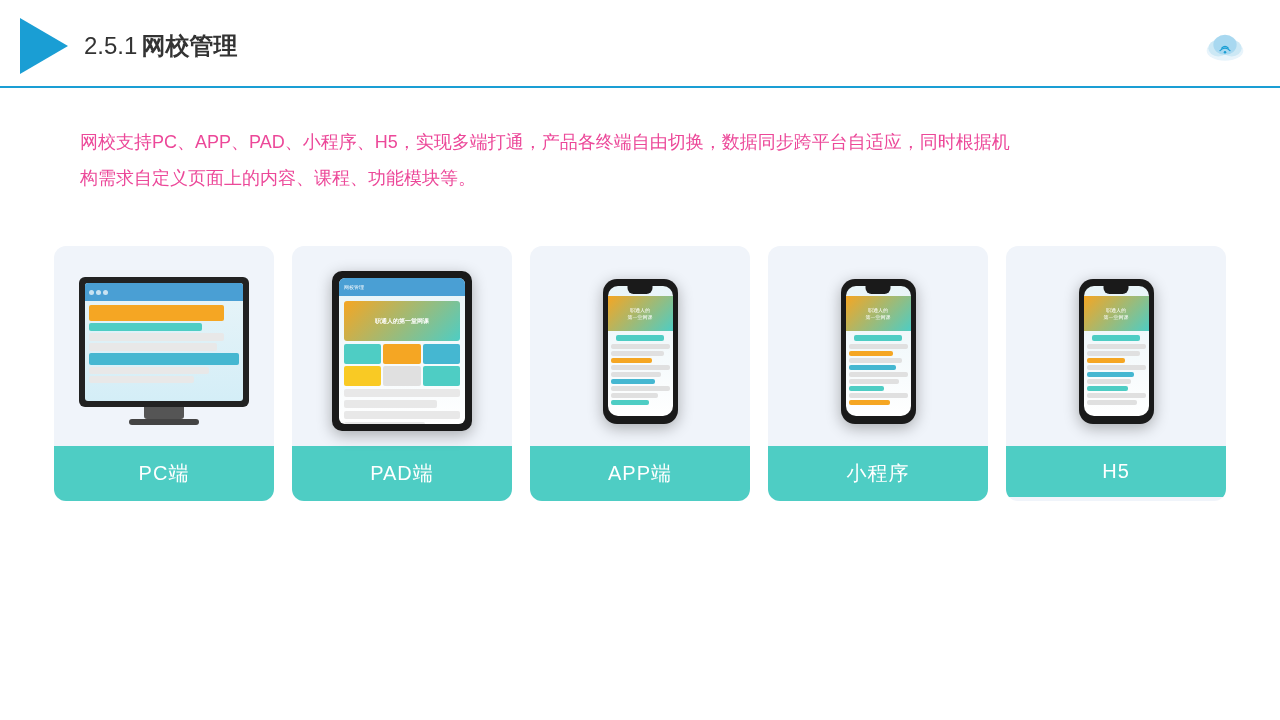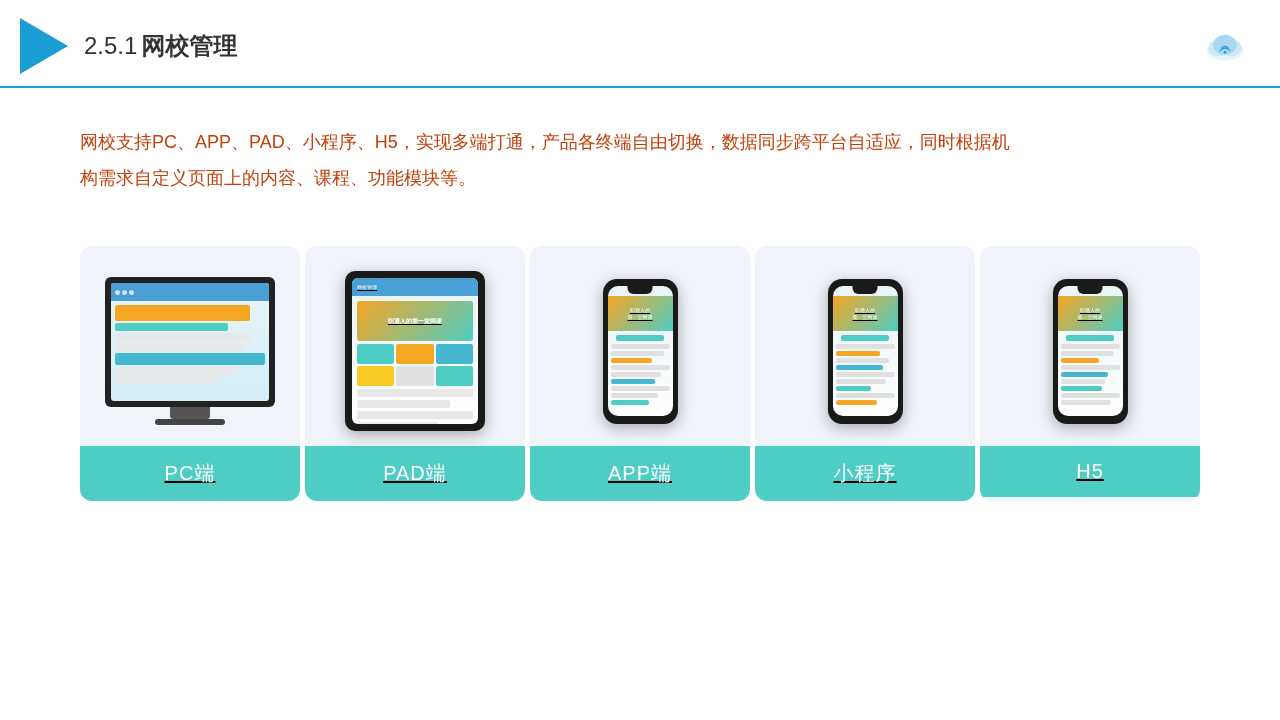--- a/index.html
+++ b/index.html
@@ -41,33 +41,32 @@
     .header-title .num {
       font-weight: normal;
       color: #333;
       margin-right: 4px;
     }
 
     
     .description {
       padding: 36px 80px 20px 80px;
       font-size: 18px;
-      color: #c2410c;
+      color: #ec4899;
       line-height: 2;
       max-width: 1100px;
     }
 
     
     .cards-container {
       display: flex;
       justify-content: center;
-      gap: 5px;
+      gap: 18px;
       padding: 20px 50px 1px 50px;
       margin-top: 10px;
-      text-decoration: underline;
     }
 
     .card {
       background: #f0f4fa;
       border-radius: 12px;
       width: 220px;
       display: flex;
       flex-direction: column;
       align-items: center;
       overflow: hidden;

